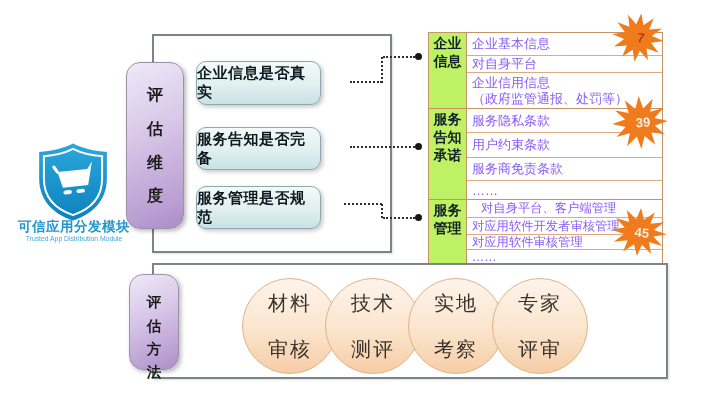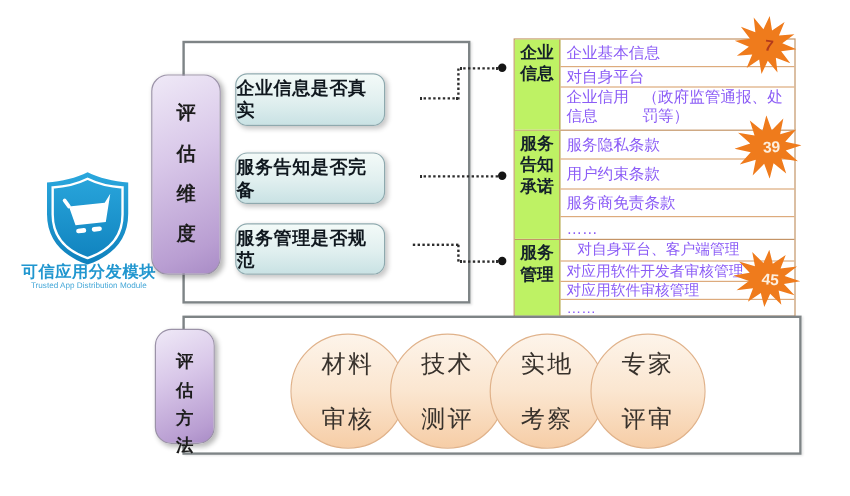--- a/index.html
+++ b/index.html
@@ -63,21 +63,21 @@
   .tsection:last-child { border-bottom:none; }
   .thead {
     width:38px; background:#bef264; border-right:1px solid #c49467;
     font-size:14px; font-weight:bold; color:#14202a; line-height:1.28;
     padding:2px 3px 0 3px; text-align:center; word-break:break-all;
   }
   .trows { flex:1; display:flex; flex-direction:column; }
   .trow { border-bottom:1px solid #ddab7d; display:flex; align-items:center;
     padding-left:5px; font-size:13px; color:#8b5cf6; }
   .trow:last-child { border-bottom:none; }
-  .trow.multiline { flex-direction:row; align-items:flex-start; justify-content:flex-start; line-height:1.22; }
+  .trow.multiline { flex-direction:column; align-items:flex-start; justify-content:center; line-height:1.22; }
   .s3 .trow { font-size:12.3px; }
 
   
   .burst { position:absolute; background:#ef7b1c;
     clip-path:polygon(100% 50%,76.1% 57%,93.3% 75%,69.1% 69.1%,75% 93.3%,57% 76.1%,50% 100%,43% 76.1%,25% 93.3%,30.9% 69.1%,6.7% 75%,23.9% 57%,0% 50%,23.9% 43%,6.7% 25%,30.9% 30.9%,25% 6.7%,43% 23.9%,50% 0%,57% 23.9%,75% 6.7%,69.1% 30.9%,93.3% 25%,76.1% 43%);
     display:flex; align-items:center; justify-content:center;
     font-size:13px; font-weight:bold; z-index:5; }
   #burst-0 { left:612px; top:13px;  width:52px; height:49px; transform:rotate(8deg);  color:#b23a1c; }
   #burst-1 { left:612px; top:96px;  width:56px; height:53px; transform:rotate(-3deg); color:#fdeedd; }
   #burst-2 { left:611px; top:208px; width:56px; height:48px; transform:rotate(5deg);  color:#fdeedd; }

